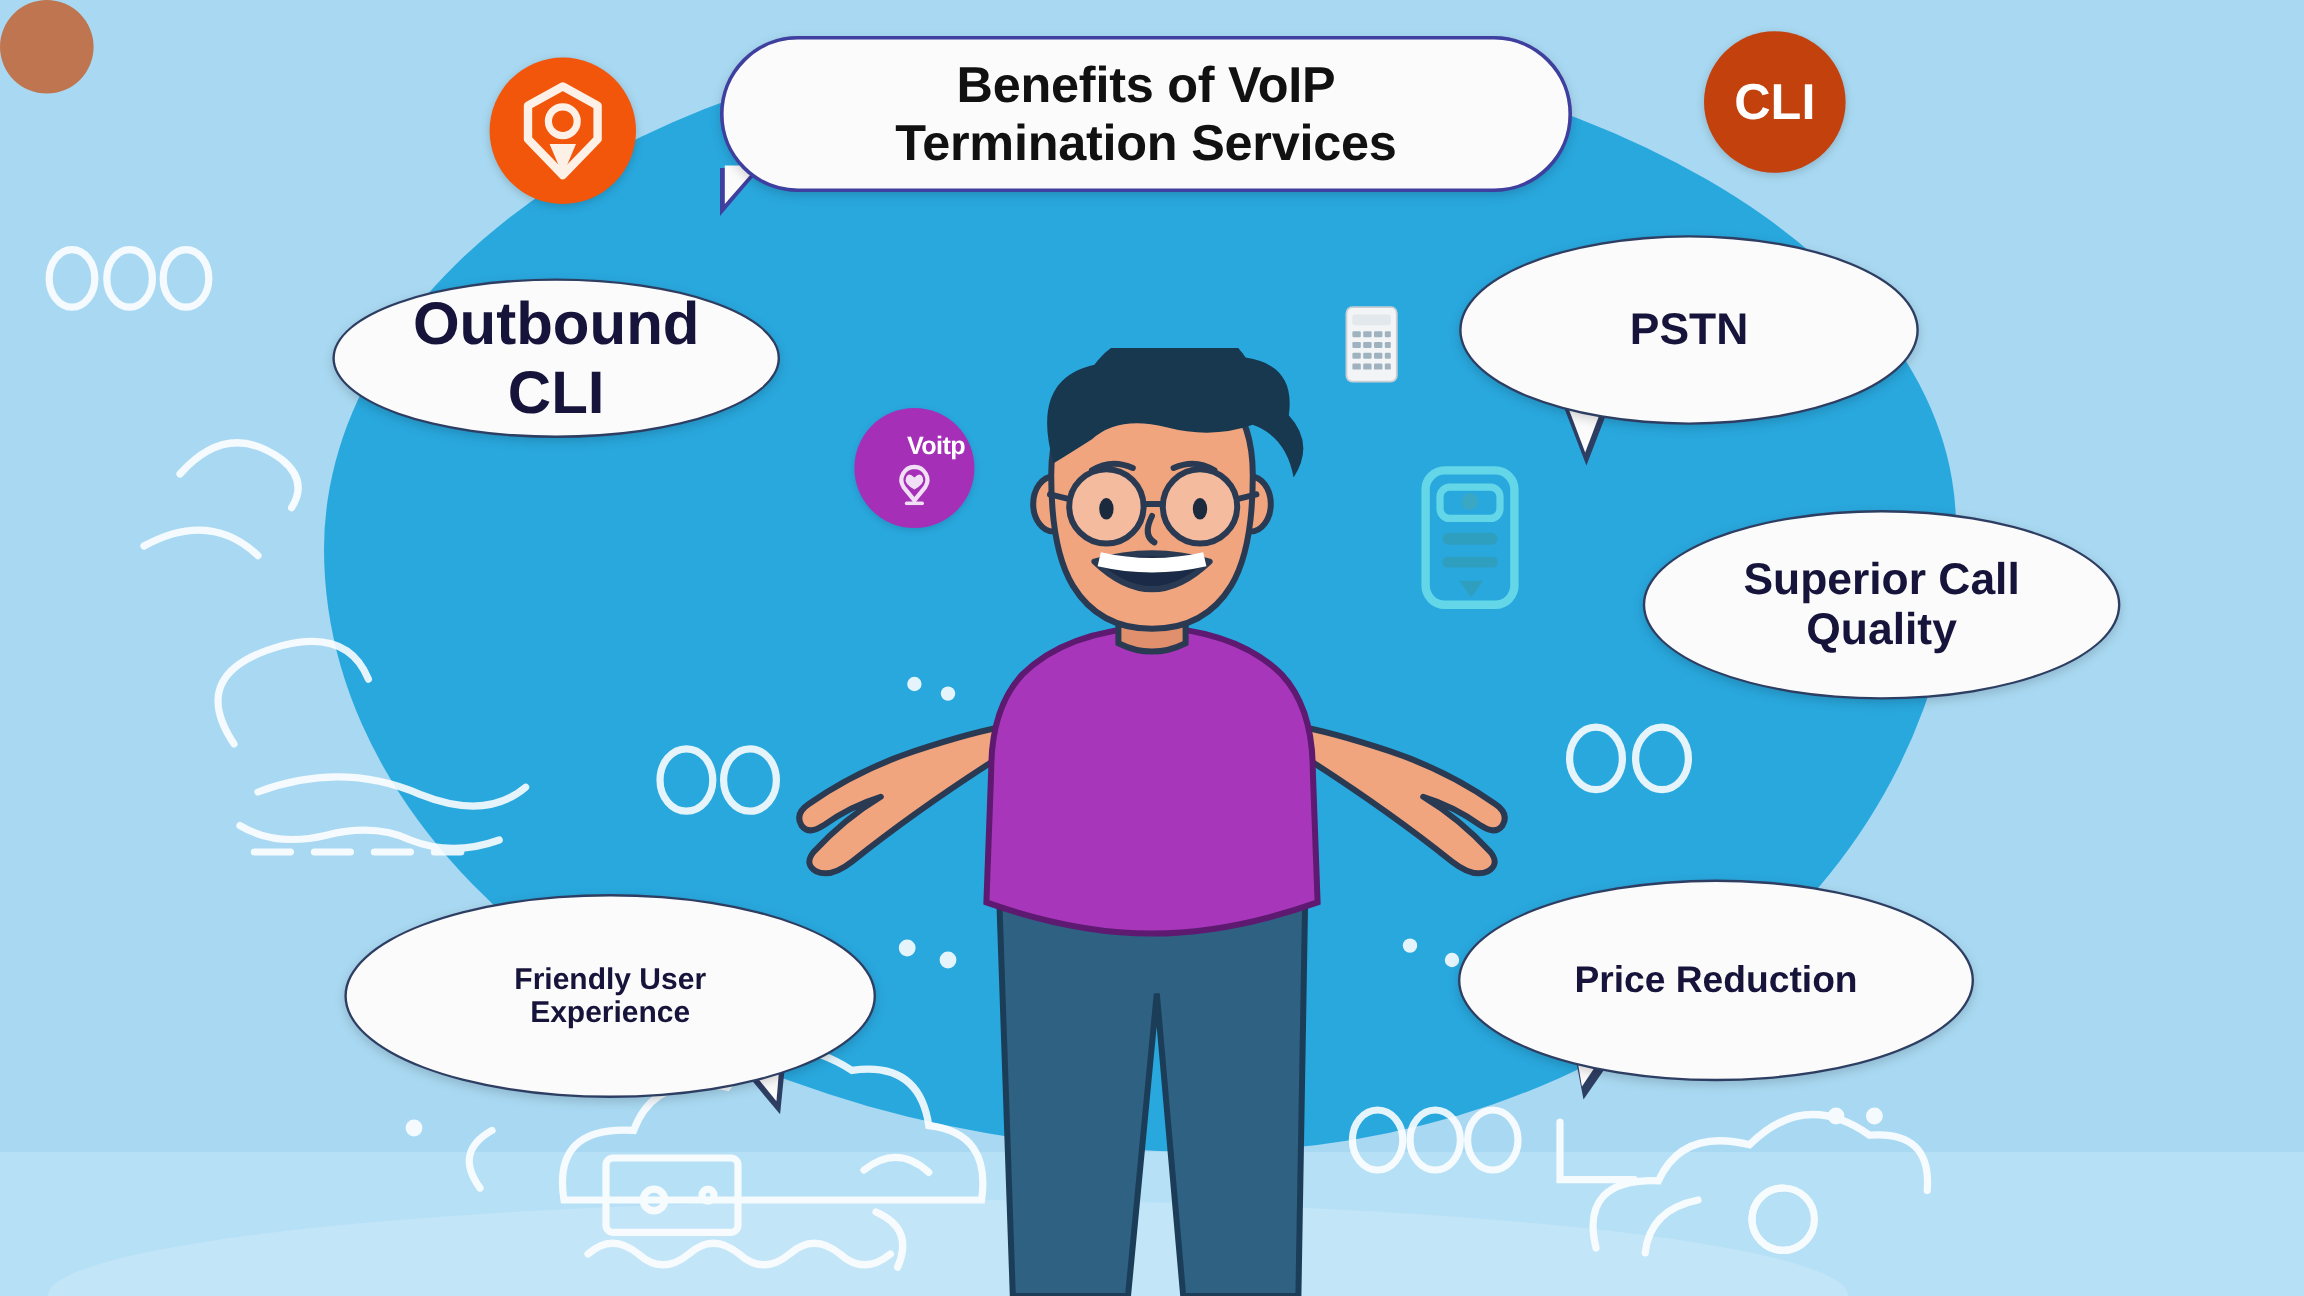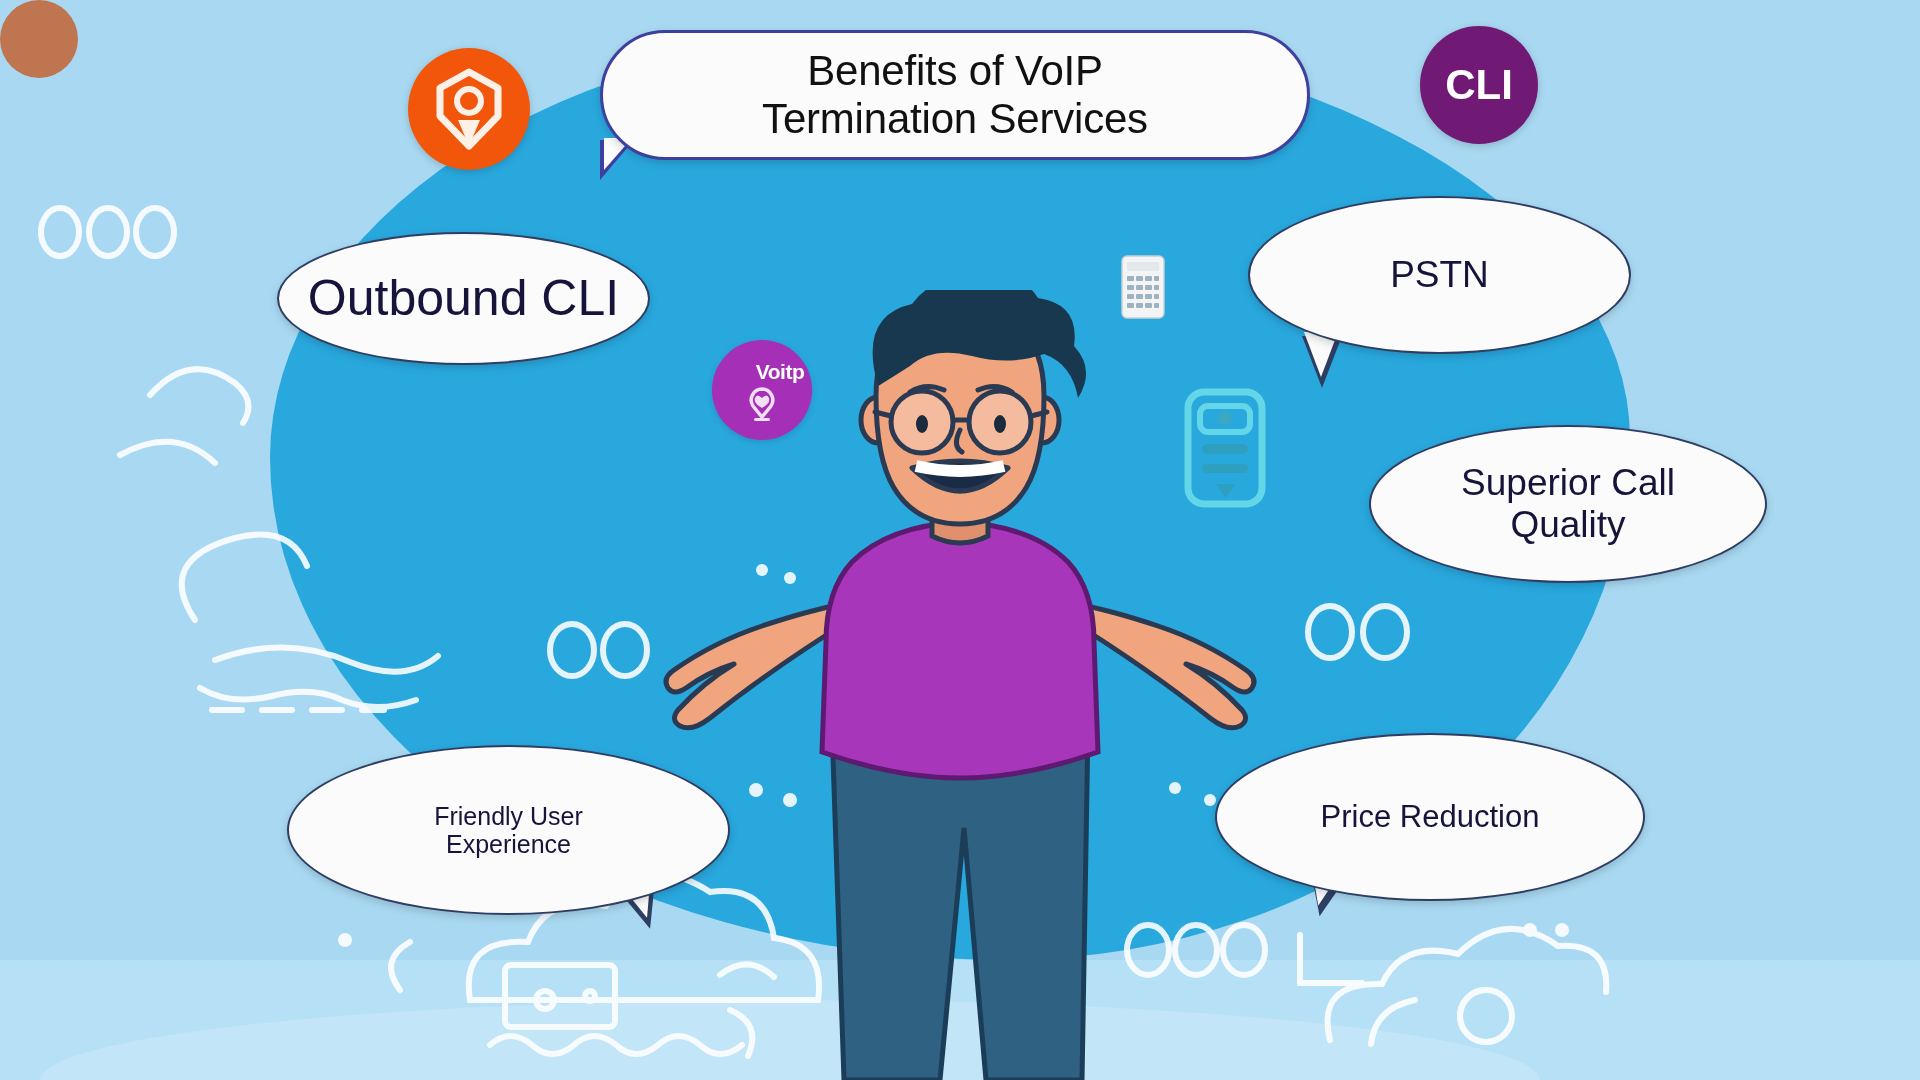--- a/index.html
+++ b/index.html
@@ -41,21 +41,21 @@
   .deco { position:absolute; pointer-events:none; }
 
   
   .bubble {
     position:absolute;
     background:#fbfbfb;
     border:2.5px solid #2e3e63;
     display:flex; align-items:center; justify-content:center;
     text-align:center;
     color:#16143a;
-    font-weight:normal;
+    font-weight:bold;
     line-height:1.14;
     box-shadow:0 3px 9px rgba(0,0,0,.17);
     padding:6px 18px;
   }
   .bubble.oval { border-radius:50%/50%; }
 
   
   #title-bubble {
     left:600px; top:30px;
     width:710px; height:130px;
@@ -109,21 +109,21 @@
     position:absolute; left:617px; top:864px;
     width:0;height:0;
     border-left:22px solid transparent;
     border-right:22px solid transparent;
     border-top:55px solid #fbfbfb;
     transform:rotate(-17deg);
   }
 
   
   #bubble-pstn {
-    left:1248px; top:196px;
+    left:1216px; top:196px;
     width:383px; height:158px;
     font-size:37px;
   }
   #pstn-tail-o {
     position:absolute; left:1302px; top:336px;
     width:0;height:0;
     border-left:20px solid transparent;
     border-right:20px solid transparent;
     border-top:52px solid #2e3e63;
   }
@@ -166,21 +166,21 @@
   
   .badge-circle {
     position:absolute;
     border-radius:50%;
     display:flex; align-items:center; justify-content:center;
     color:#fff; font-weight:bold;
   }
   #badge-cli {
     left:1420px; top:26px;
     width:118px; height:118px;
-    background:#701a75;
+    background:#c2410c;
     font-size:42px;
     box-shadow:0 2px 8px rgba(0,0,0,.18);
   }
   #badge-voitp {
     left:712px; top:340px;
     width:100px; height:100px;
     background:#a62fb8;
     flex-direction:column;
     box-shadow:0 2px 6px rgba(0,0,0,.14);
   }

